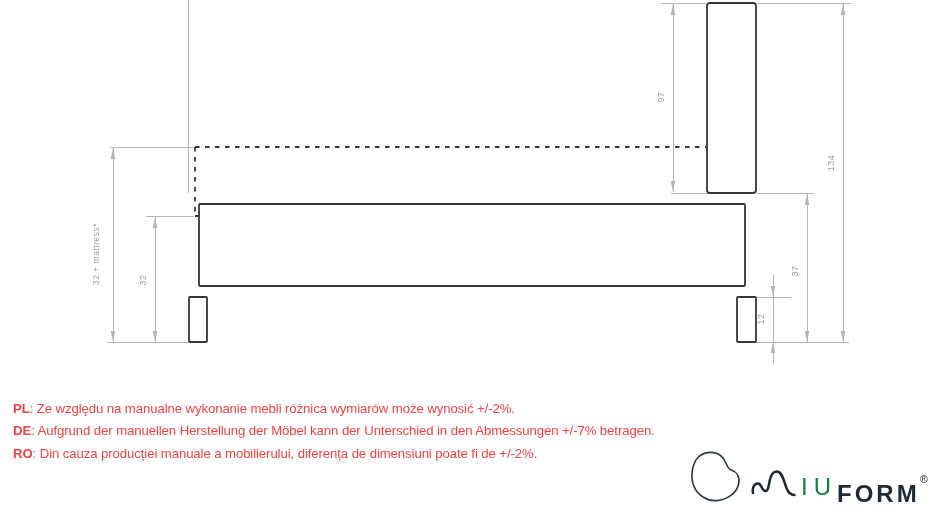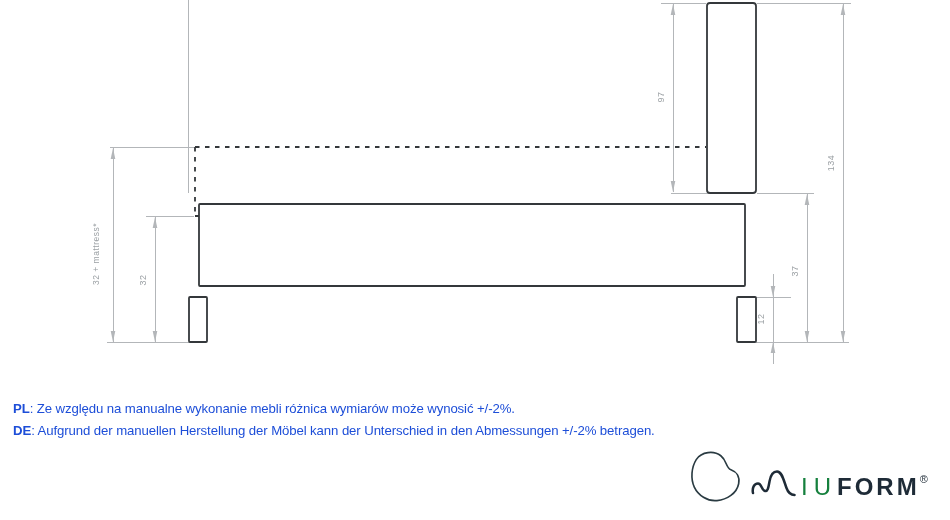--- a/index.html
+++ b/index.html
@@ -5,37 +5,37 @@
   html,body{margin:0;padding:0;}
   body{
     width:950px;height:520px;position:relative;overflow:hidden;
     background:#ffffff;
     font-family:"Liberation Sans",sans-serif;
   }
   #diagram-svg{position:absolute;left:0;top:0;}
   #diagram-svg text{font-family:"Liberation Sans",sans-serif;letter-spacing:.5px;}
   .notes{
     position:absolute;left:13px;top:398px;
-    font-size:13.2px;line-height:22.4px;color:#1d4ed8;
+    font-size:13.2px;line-height:22.4px;color:#ef4444;
     letter-spacing:-0.1px;white-space:nowrap;
   }
   .note-line .code{font-weight:bold;}
   .logo{
     position:absolute;left:688px;top:446px;height:60px;
     display:flex;align-items:flex-end;color:#1e2b37;
   }
   .logo .blob{margin-bottom:3px;}
   .logo .mglyph{margin:0 4px 7px 7px;}
   .logo .iu{
     font-size:24px;font-weight:400;letter-spacing:6px;
     line-height:1;margin-bottom:7px;color:#15803d;
   }
   .logo .form{
     font-size:24px;font-weight:700;letter-spacing:3px;
-    line-height:1;margin-bottom:7px;color:#1e2b37;
+    line-height:1;color:#1e2b37;
   }
   .logo .reg{
     font-size:11px;font-weight:400;line-height:1;
     margin-bottom:21px;color:#1e2b37;
   }
 </style>
 </head>
 <body>
 
 <svg id="diagram-svg" width="950" height="400" viewBox="0 0 950 400">
@@ -78,21 +78,22 @@
     <polygon points="807,342 804.7,331 809.3,331" fill="#b3b6b9"></polygon>
     <text x="798" y="271" transform="rotate(-90 798 271)" text-anchor="middle" fill="#9ba0a4" font-size="9">37</text>
     <line x1="773" y1="274" x2="773" y2="364" stroke="#b3b6b9" stroke-width="1" shape-rendering="crispEdges"></line>
     <polygon points="773,297 770.7,286 775.3,286" fill="#b3b6b9"></polygon>
     <polygon points="773,342 770.7,353 775.3,353" fill="#b3b6b9"></polygon>
     <text x="764" y="319" transform="rotate(-90 764 319)" text-anchor="middle" fill="#9ba0a4" font-size="9">12</text>
   </svg>
 
 <div class="notes">
   <div class="note-line"><span class="code">PL</span><span>: Ze względu na manualne wykonanie mebli różnica wymiarów może wynosić +/-2%.</span></div>
-  <div class="note-line"><span class="code">DE</span><span>: Aufgrund der manuellen Herstellung der Möbel kann der Unterschied in den Abmessungen +/-2% betragen.</span></div>
+  <div class="note-line"><span class="code">DE</span><span>: Aufgrund der manuellen Herstellung der Möbel kann der Unterschied in den Abmessungen +/-7% betragen.</span></div>
+  <div class="note-line"><span class="code">RO</span><span>: Din cauza producției manuale a mobilierului, diferența de dimensiuni poate fi de +/-2%.</span></div>
 </div>
 
 <div class="logo">
   <svg class="blob" width="56" height="54" viewBox="0 0 58 56">
     <path d="M 34 7 C 27 1.5 14 2.5 8.5 11 C 3.5 19 2.5 31 6.5 39.5 C 10.5 48 20 54.5 30 53.5 C 40.5 52.5 50.5 46 52.5 36 C 54 28.5 50 23.5 44.5 21.5 C 39 19.5 40.5 12 34 7 Z" fill="none" stroke="#2a3b42" stroke-width="1.7" stroke-linejoin="round"></path>
   </svg>
   <svg class="mglyph" width="46" height="30" viewBox="0 0 46 30">
     <path d="M 2 24 C 1 19 3 14.5 7 14.5 C 11 14.5 10 21 14 22 C 17 22.7 17.5 18 18.5 12.5 C 19.6 6 22 2.5 26 2.5 C 31 2.5 32.5 11 35.5 19 C 37 23.3 40 26 43.5 26" fill="none" stroke="#1e2b37" stroke-width="2.5" stroke-linecap="round"></path>
   </svg>
   <span class="iu">IU</span>

